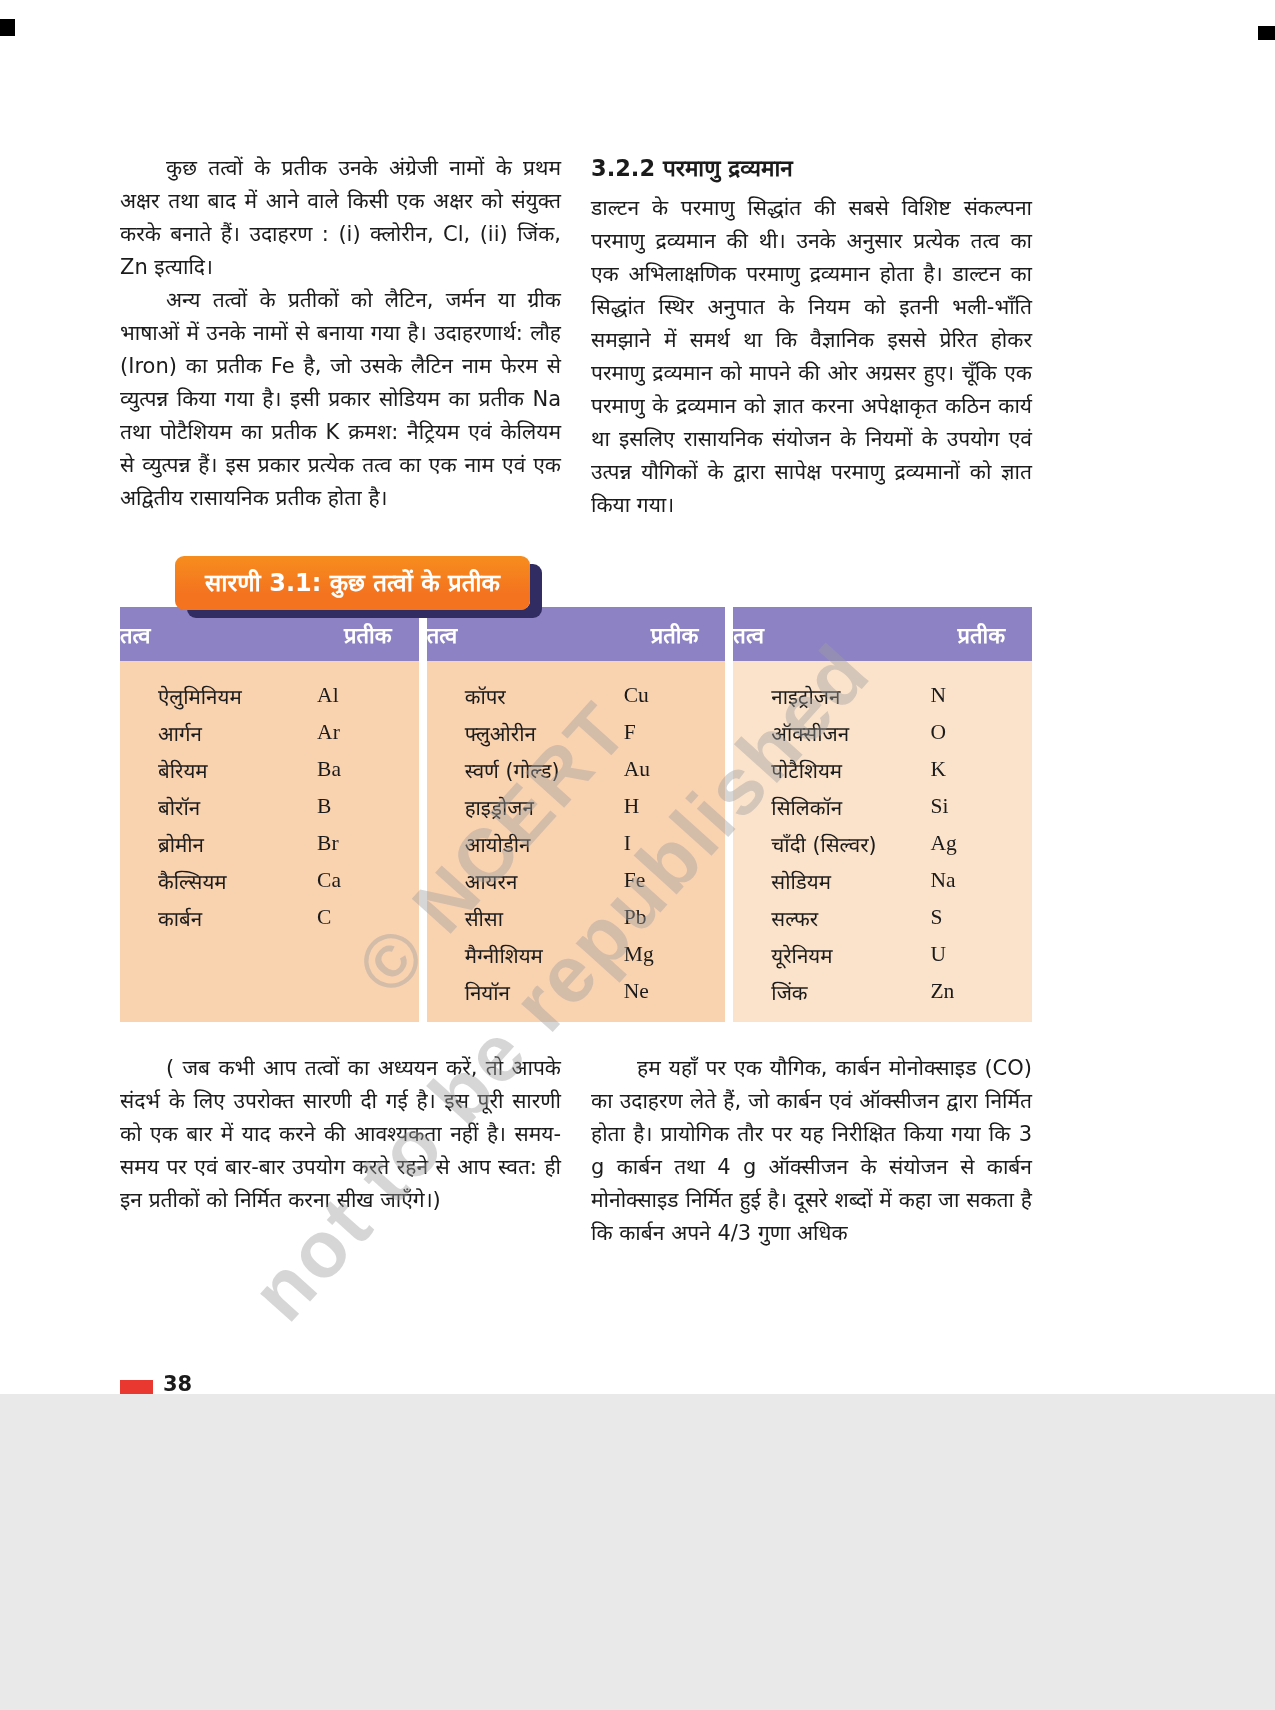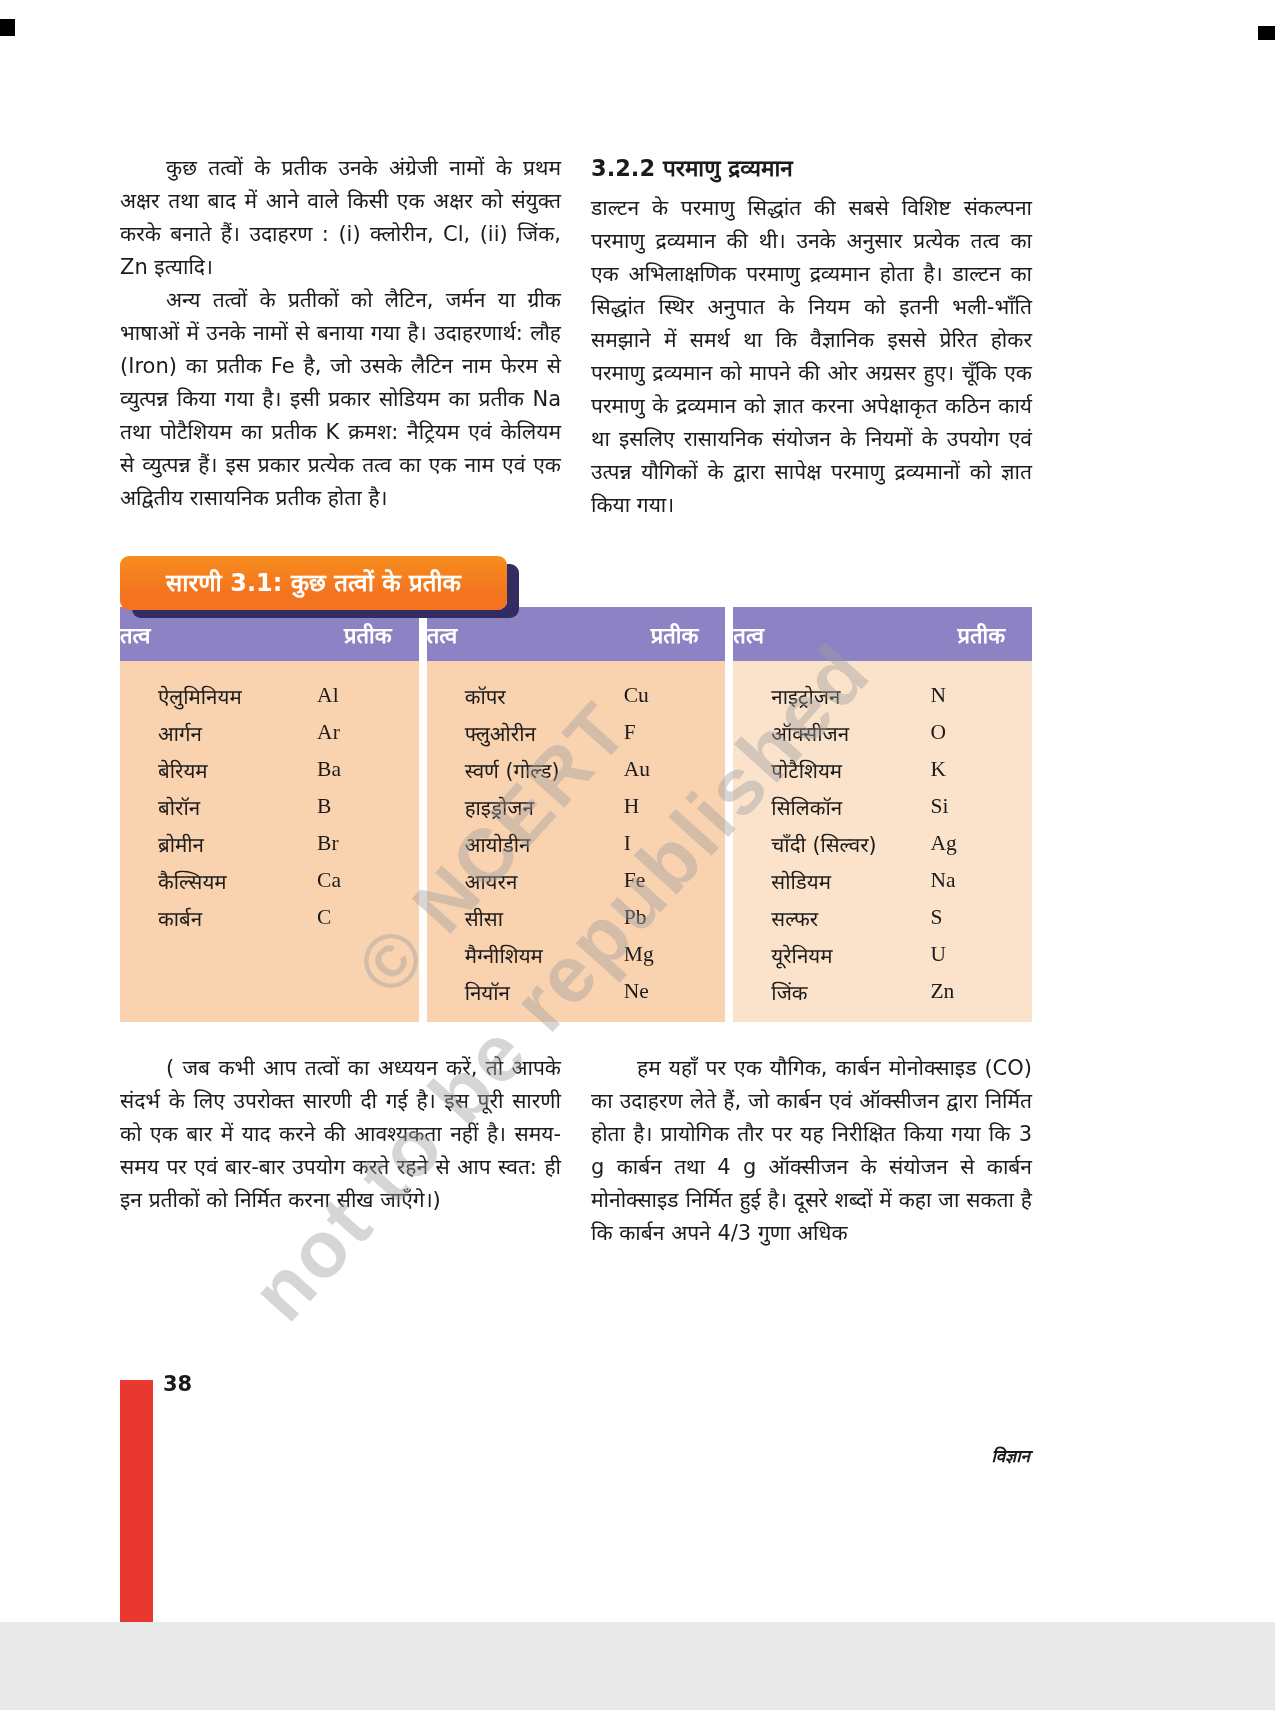--- a/index.html
+++ b/index.html
@@ -1,18 +1,18 @@
 <!DOCTYPE html>
 <html lang="hi" style="--purple: #8d82c4; --peach: #f9d2b0; --peach_light: #fbe3cb; --orange: #f4731f; --navy: #312d63; --red: #e8382f;"><head>
 <meta charset="utf-8">
 <style>
   * { margin:0; padding:0; box-sizing:border-box; }
   html,body { background:#e9e9e9; }
   .page {
-    position:relative; width:1275px; height:1622px; margin:0 auto;
+    position:relative; width:1275px; height:1394px; margin:0 auto;
     background:#ffffff; overflow:hidden; color:#1b1b1b;
     font-family:"DejaVu Sans", sans-serif;
     text-decoration:underline;
   }
   
   .mark { position:absolute; background:#000; }
   .mark-tl { left:0; top:19px; width:15px; height:17px; }
   .mark-tr { right:0; top:26px; width:17px; height:14px; }
 
   .content { position:absolute; left:120px; top:152px; width:912px; }
@@ -20,24 +20,24 @@
   .twocol { display:flex; gap:30px; }
   .col { width:441px; }
   .bodytext p { font-size:21px; line-height:33px; text-align:justify; }
   p.indent { text-indent:46px; }
   p + p { margin-top:0; }
   .section-heading { font-size:22.5px; font-weight:bold; margin-bottom:9px; }
 
   
   .table-wrap { margin-top:34px; }
   .badge { 
-    display:inline-block; position:relative; z-index:2;
+    display:inline-block; margin-left:55px; position:relative; z-index:2;
     background:linear-gradient(180deg, #f78d1e 0%, var(--orange,#f4731f) 70%);
     color:#fff; font-size:24px; font-weight:bold;
-    padding:9px 46px 12px; border-radius:9px;
+    padding:9px 30px 12px; border-radius:9px;
     box-shadow:12px 8px 0 var(--navy,#312d63);
   }
   .thead { display:flex; gap:8px; margin-top:-3px; position:relative; z-index:1; }
   .tgroup-head {
     flex:1; background:var(--purple,#8d82c4); color:#fff;
     display:flex; align-items:center; height:54px;
     font-size:22px; font-weight:bold;
   }
   .h-el { flex:0 0 66%; }
   .h-sym { flex:1;text-align:center; }

